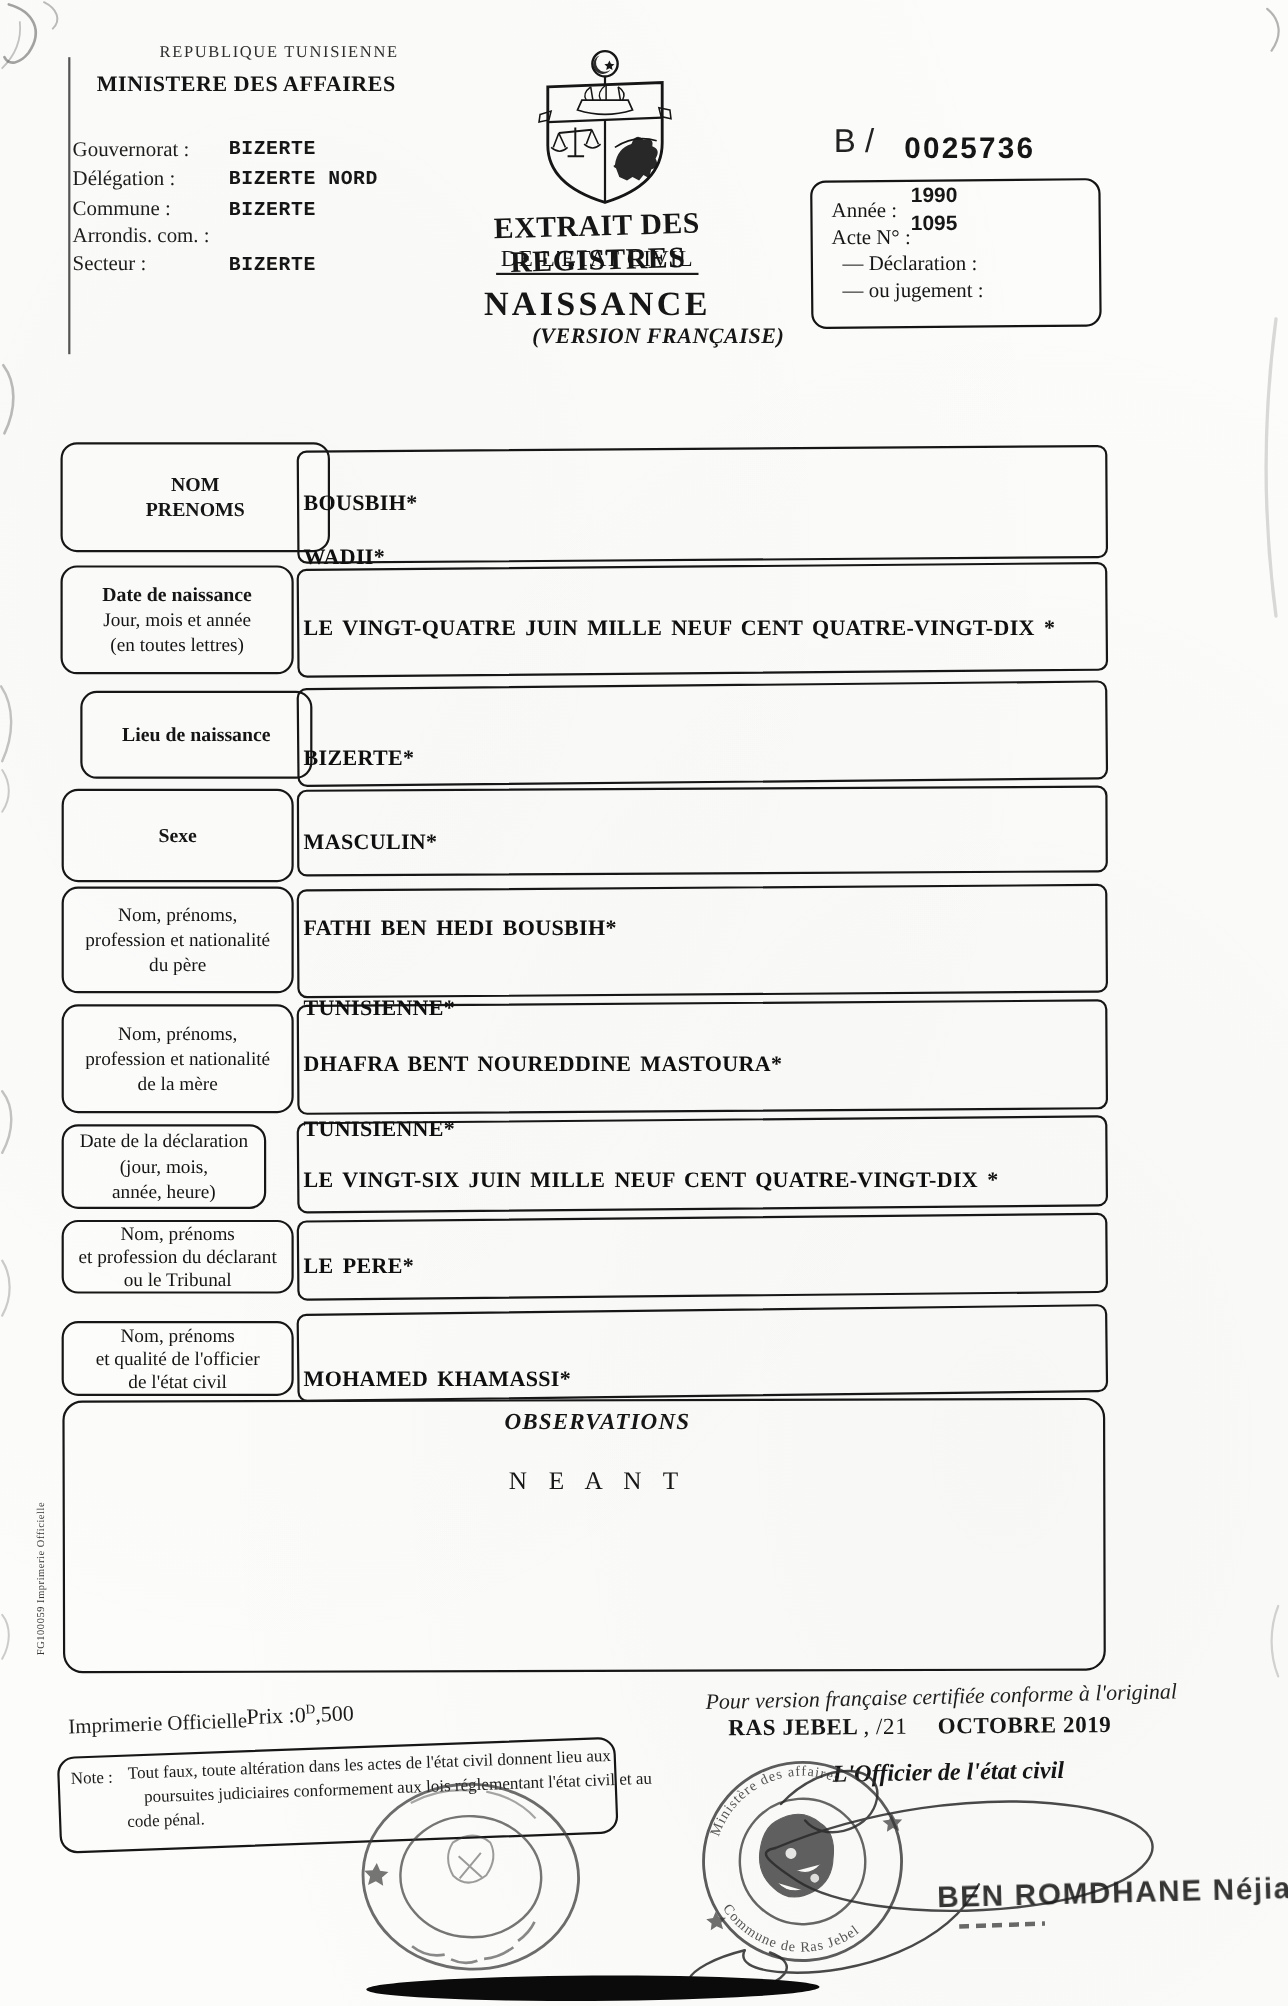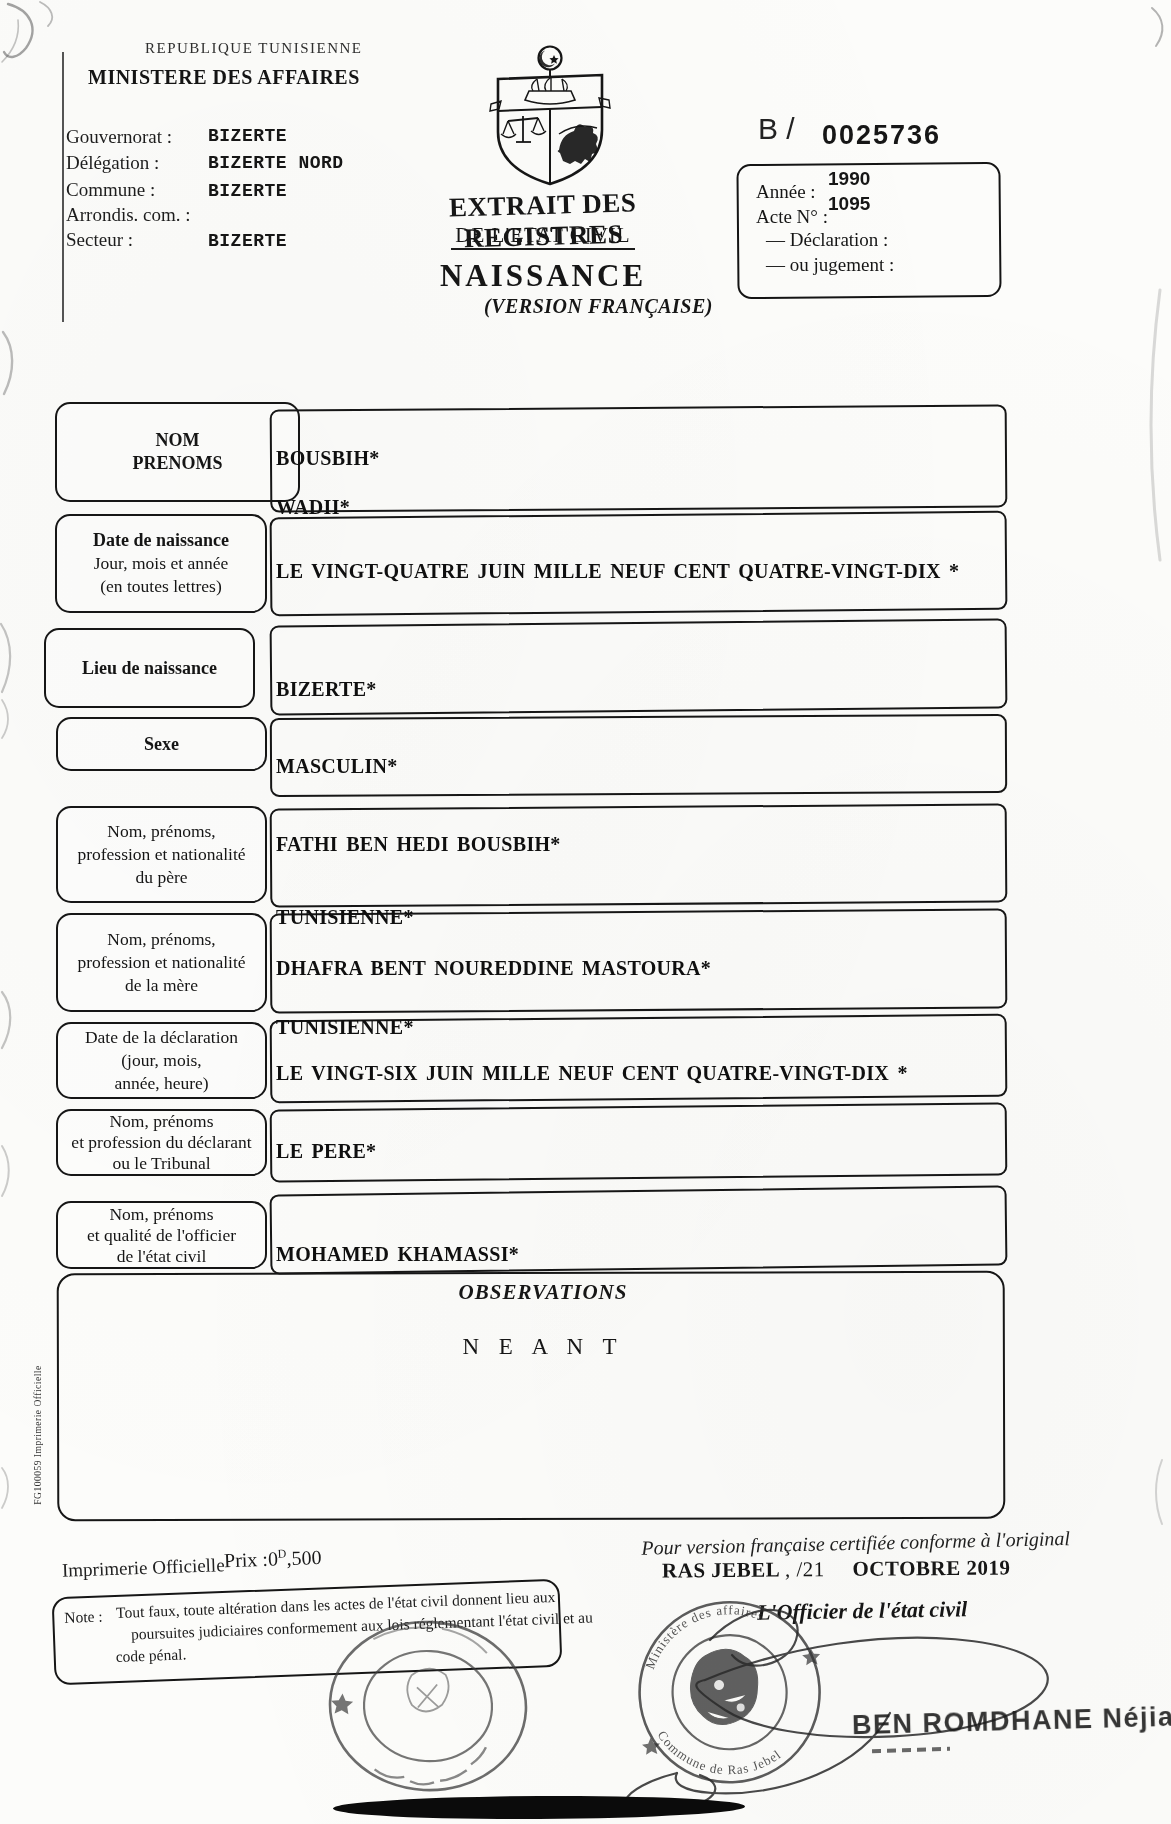--- a/index.html
+++ b/index.html
@@ -125,27 +125,27 @@
   <div class="val" style="left:276px;top:496px">WADII*</div>
 
   <div class="lblbox" style="left:55px;top:514px;width:212px;height:99px">
     <div class="ll b">Date de naissance</div>
     <div class="ll">Jour, mois et année</div>
     <div class="ll">(en toutes lettres)</div>
   </div>
   <div class="valbox" style="left:270px;top:514px;width:737px;height:99px;transform:rotate(-.5deg)"></div>
   <div class="val" style="left:276px;top:560px">LE VINGT-QUATRE JUIN MILLE NEUF CENT QUATRE-VINGT-DIX *</div>
 
-  <div class="lblbox" style="left:44px;top:628px;width:211px;height:80px">
+  <div class="lblbox" style="left:73px;top:628px;width:211px;height:80px">
     <div class="ll b">Lieu de naissance</div>
   </div>
   <div class="valbox" style="left:270px;top:622px;width:737px;height:90px;transform:rotate(-.55deg)"></div>
   <div class="val" style="left:276px;top:678px">BIZERTE*</div>
 
-  <div class="lblbox" style="left:56px;top:717px;width:211px;height:54px">
+  <div class="lblbox" style="left:56px;top:717px;width:211px;height:85px">
     <div class="ll b">Sexe</div>
   </div>
   <div class="valbox" style="left:270px;top:716px;width:737px;height:79px;transform:rotate(-.3deg)"></div>
   <div class="val" style="left:276px;top:755px">MASCULIN*</div>
 
   <div class="lblbox" style="left:56px;top:806px;width:211px;height:97px">
     <div class="ll">Nom, prénoms,</div>
     <div class="ll">profession et nationalité</div>
     <div class="ll">du père</div>
   </div>
@@ -154,21 +154,21 @@
 
   <div class="lblbox" style="left:56px;top:913px;width:211px;height:99px">
     <div class="ll">Nom, prénoms,</div>
     <div class="ll">profession et nationalité</div>
     <div class="ll">de la mère</div>
   </div>
   <div class="valbox" style="left:270px;top:911px;width:737px;height:100px;transform:rotate(-.4deg)"></div>
   <div class="val" style="left:276px;top:906px">TUNISIENNE*</div>
   <div class="val" style="left:276px;top:957px">DHAFRA BENT NOUREDDINE MASTOURA*</div>
 
-  <div class="lblbox" style="left:56px;top:1022px;width:211px;height:77px">
+  <div class="lblbox" style="left:56px;top:1022px;width:186px;height:77px">
     <div class="ll">Date de la déclaration</div>
     <div class="ll">(jour, mois,</div>
     <div class="ll">année, heure)</div>
   </div>
   <div class="valbox" style="left:270px;top:1017px;width:737px;height:83px;transform:rotate(-.5deg)"></div>
   <div class="val" style="left:276px;top:1016px">TUNISIENNE*</div>
   <div class="val" style="left:276px;top:1062px">LE VINGT-SIX JUIN MILLE NEUF CENT QUATRE-VINGT-DIX *</div>
 
   <div class="lblbox" style="left:56px;top:1109px;width:211px;height:67px">
     <div class="ll" style="line-height:21px">Nom, prénoms</div>

